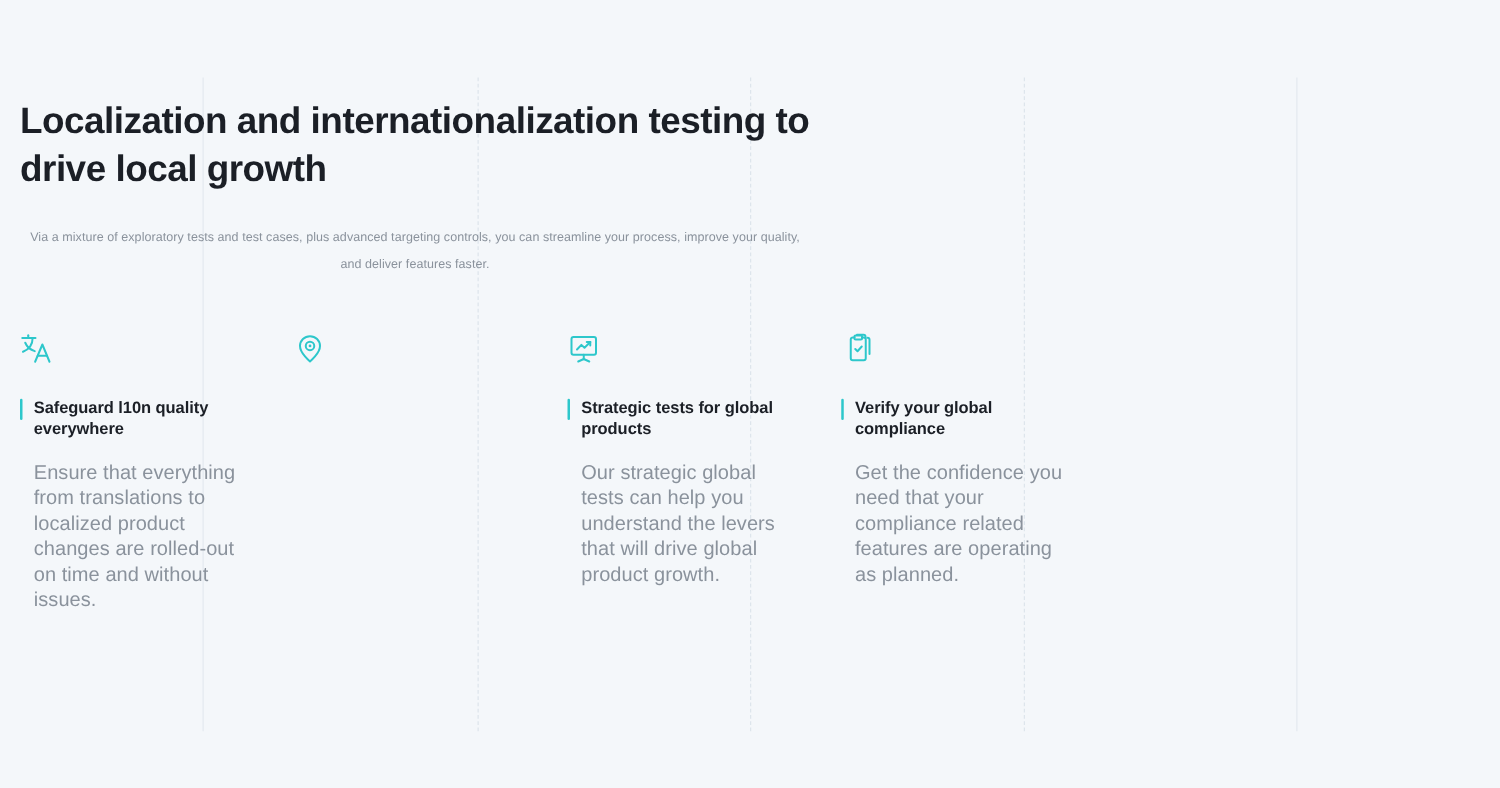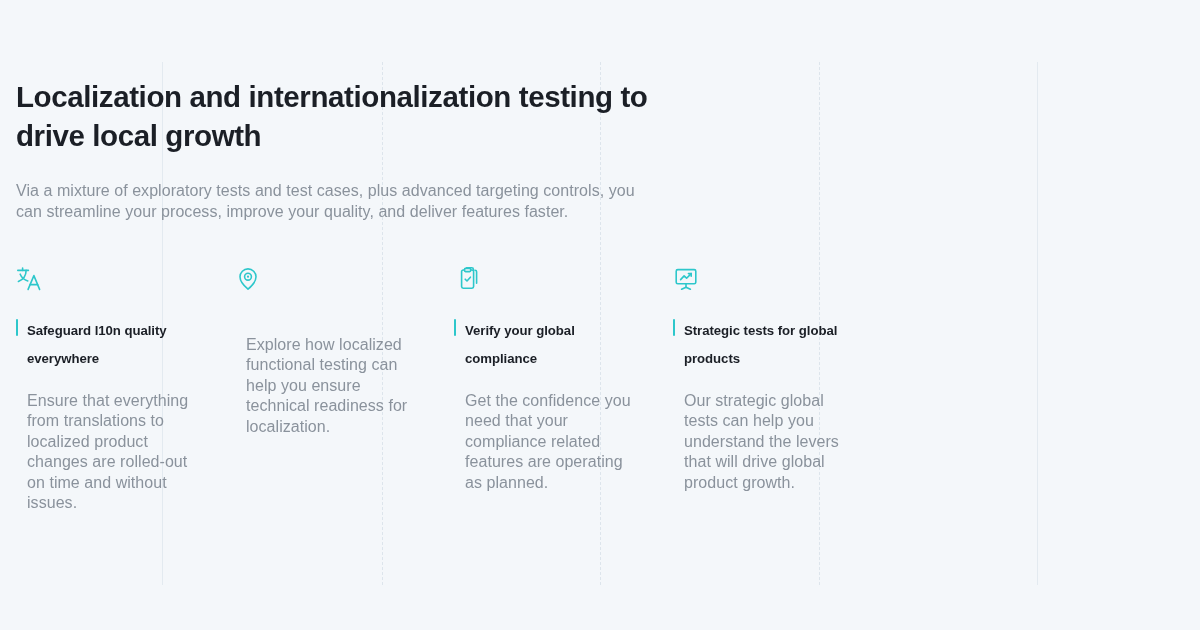--- a/index.html
+++ b/index.html
@@ -57,25 +57,26 @@
     margin: 0;
     font-size: 29.5px;
     line-height: 39px;
     font-weight: bold;
     letter-spacing: -0.4px;
     color: #1b1f26;
   }
   .subtitle {
     margin: 0;
     padding-top: 25px;
-    font-size: 16px;
+    font-size: 10px;
     line-height: 21px;
     color: #8a929c;
     letter-spacing: 0.05px;
     max-width: 632px;
+    text-align: center;
   }
 
   
   .cards {
     position: absolute;
     left: 0;
     top: 266px;
     width: 876px;
     display: flex;
   }
@@ -105,21 +106,21 @@
     left: 0;
     top: 2px;
     width: 2px;
     height: 17px;
     background: #2dc7cb;
     border-radius: 1px;
   }
   .card-title {
     margin: 0;
     font-size: 13.2px;
-    line-height: 28px;
+    line-height: 17px;
     font-weight: bold;
     color: #1b1f26;
     letter-spacing: -0.05px;
   }
   .card-body {
     margin: 0;
     padding-left: 11px;
     padding-top: 18px;
     font-size: 16px;
     line-height: 20.4px;
@@ -166,53 +167,52 @@
     </div>
 
     <div class="card">
       <span class="card-icon">
         <svg width="26" height="26" viewBox="0 0 26 26" fill="none" stroke="#2dc7cb" stroke-width="1.6" stroke-linecap="round" stroke-linejoin="round">
           <path d="M13 23.2 C13 23.2 21 16.6 21 10.8 C21 6.4 17.4 2.9 13 2.9 C8.6 2.9 5 6.4 5 10.8 C5 16.6 13 23.2 13 23.2 Z"></path>
           <circle cx="13" cy="10.7" r="3.4"></circle>
           <circle cx="13" cy="10.7" r="1.1" fill="#2dc7cb" stroke="none"></circle>
         </svg>
       </span>
-      <p class="card-body">Explore how localized functional testing can help you ensure technical readiness for localization.</p>
-    </div>
-
-    <div class="card">
-      <span class="card-icon">
-        <svg width="26" height="26" viewBox="0 0 26 26" fill="none" stroke="#2dc7cb" stroke-width="1.6" stroke-linecap="round" stroke-linejoin="round">
-          <path d="M10.6 4.0 H9.2 C8.3 4.0 7.6 4.7 7.6 5.6 V20.6 C7.6 21.5 8.3 22.2 9.2 22.2 H18.0 C18.9 22.2 19.6 21.5 19.6 20.6 V5.6 C19.6 4.7 18.9 4.0 18.0 4.0 H16.6"></path>
-          <rect x="10.5" y="2.4" width="6.2" height="3.2" rx="1"></rect>
-          <path d="M11.2 13.2 L13.0 15.0 L16.4 11.2"></path>
-          <path d="M12.6 1.8 H17.8 C18.7 1.8 19.4 2.5 19.4 3.4 V4.3"></path>
-          <path d="M21.0 4.2 C21.9 4.2 22.6 4.9 22.6 5.8 V17.2"></path>
-        </svg>
-      </span>
-      <div class="card-head">
-        <span class="accent-bar"></span>
-        <h2 class="card-title">Verify your global compliance</h2>
-      </div>
-      <p class="card-body">Get the confidence you need that your compliance related features are operating as planned.</p>
     </div>
 
     <div class="card">
       <span class="card-icon">
         <svg width="26" height="26" viewBox="0 0 26 26" fill="none" stroke="#2dc7cb" stroke-width="1.6" stroke-linecap="round" stroke-linejoin="round">
           <rect x="3.2" y="3.6" width="19.6" height="14.2" rx="1.6"></rect>
           <path d="M13 17.8 V21.4"></path>
           <path d="M8.6 23.2 L13 21.2 L17.4 23.2"></path>
           <path d="M7.6 13.6 L11.1 9.9 L13.6 12.2 L18.2 7.6"></path>
           <path d="M18.2 7.6 H15.4"></path>
           <path d="M18.2 7.6 V10.3"></path>
         </svg>
       </span>
       <div class="card-head">
         <span class="accent-bar"></span>
         <h2 class="card-title">Strategic tests for global products</h2>
       </div>
       <p class="card-body">Our strategic global tests can help you understand the levers that will drive global product growth.</p>
     </div>
 
+    <div class="card">
+      <span class="card-icon">
+        <svg width="26" height="26" viewBox="0 0 26 26" fill="none" stroke="#2dc7cb" stroke-width="1.6" stroke-linecap="round" stroke-linejoin="round">
+          <path d="M10.6 4.0 H9.2 C8.3 4.0 7.6 4.7 7.6 5.6 V20.6 C7.6 21.5 8.3 22.2 9.2 22.2 H18.0 C18.9 22.2 19.6 21.5 19.6 20.6 V5.6 C19.6 4.7 18.9 4.0 18.0 4.0 H16.6"></path>
+          <rect x="10.5" y="2.4" width="6.2" height="3.2" rx="1"></rect>
+          <path d="M11.2 13.2 L13.0 15.0 L16.4 11.2"></path>
+          <path d="M12.6 1.8 H17.8 C18.7 1.8 19.4 2.5 19.4 3.4 V4.3"></path>
+          <path d="M21.0 4.2 C21.9 4.2 22.6 4.9 22.6 5.8 V17.2"></path>
+        </svg>
+      </span>
+      <div class="card-head">
+        <span class="accent-bar"></span>
+        <h2 class="card-title">Verify your global compliance</h2>
+      </div>
+      <p class="card-body">Get the confidence you need that your compliance related features are operating as planned.</p>
+    </div>
+
   </div>
 
 </div>
 
 </body></html>

